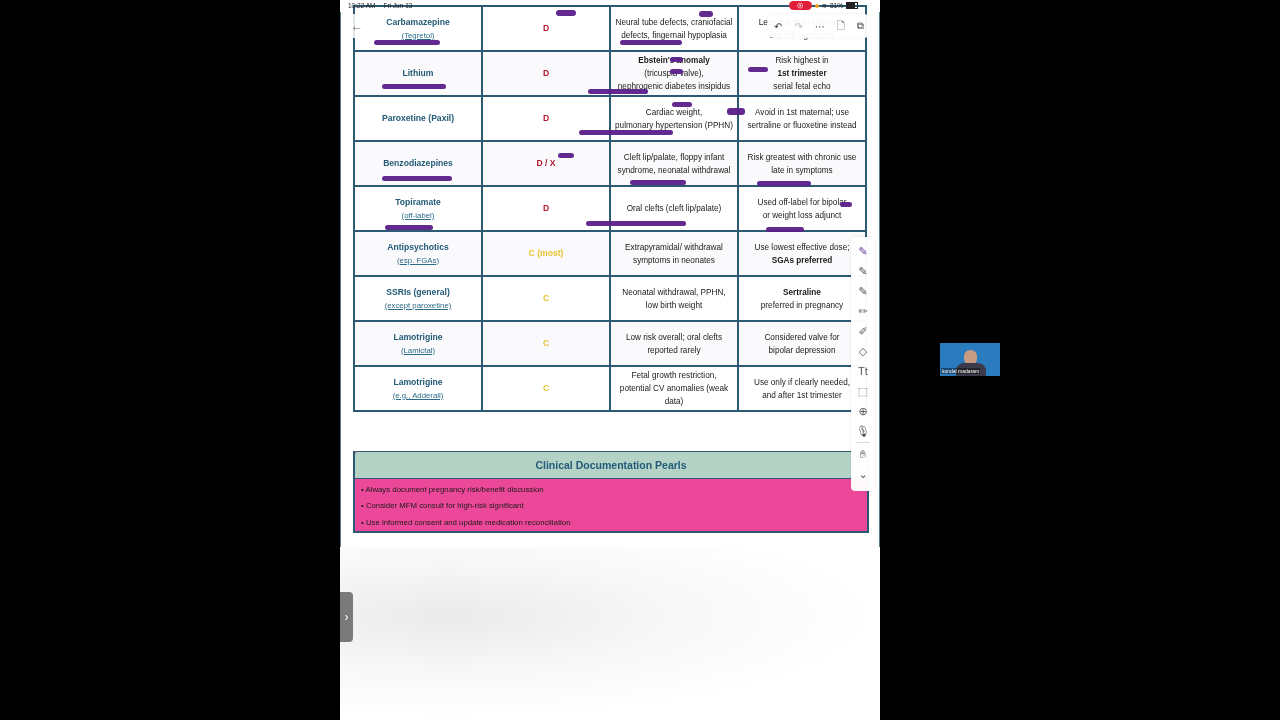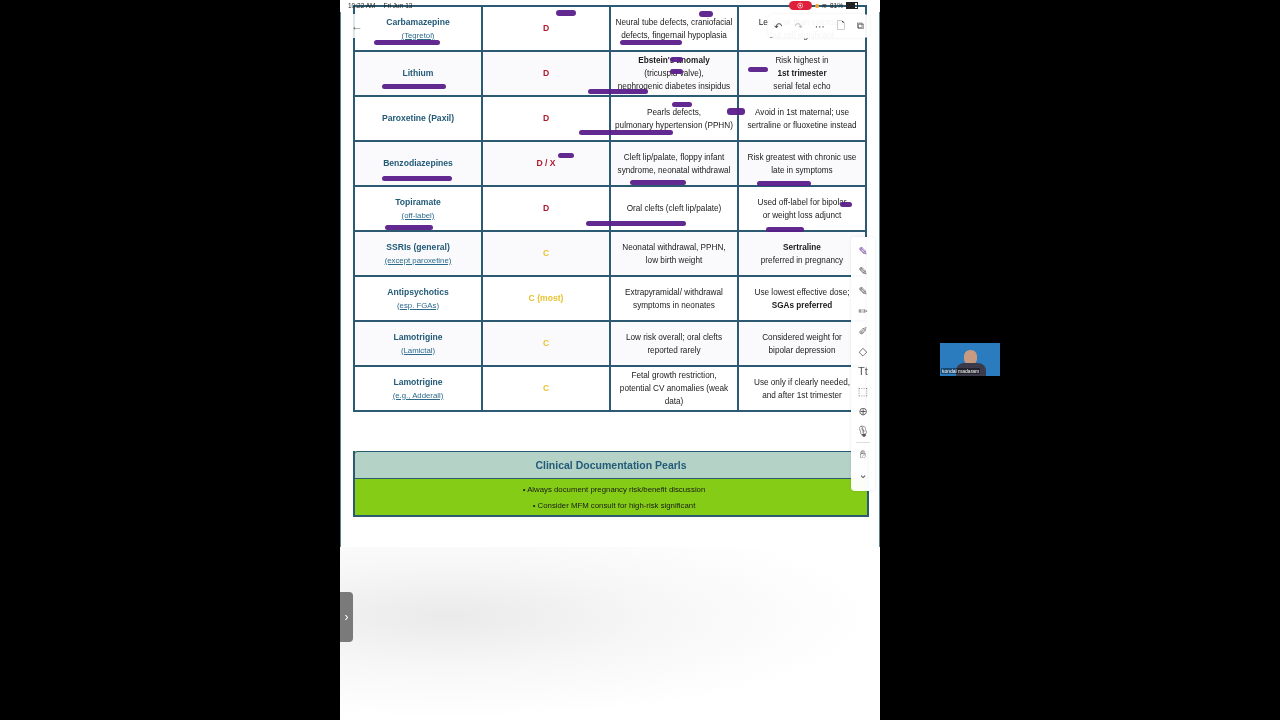--- a/index.html
+++ b/index.html
@@ -8,24 +8,24 @@
   .page { position:absolute; left:0; top:12px; width:538px; height:546px; border:1px solid #5a7d8c; border-top:none; background:#fff; }
   .below { position:absolute; left:0; top:547px; width:540px; height:173px; background:radial-gradient(ellipse at 20% 40%, #eaeaea 0%, #f7f7f7 35%, #ffffff 70%); }
   table.drugs { position:absolute; left:12px; top:-7px; border-collapse:collapse; width:514px; table-layout:fixed; }
   table.drugs td { border:2px solid #2c5a72; text-align:center; vertical-align:middle; height:43px; font-size:8.2px; line-height:13px; color:#1a1a1a; padding:0 4px; }
   table.drugs tr:nth-child(even) td { background:#fafafc; }
   .drug { color:#235b78; font-weight:bold; font-size:8.6px; }
   .drug-sub { color:#2b6a8a; font-size:7.8px; display:block;text-decoration:underline; }
   .cls-red { color:#b0182b; font-weight:bold; font-size:8.6px; }
   .cls-yel { color:#e9c230; font-weight:bold; font-size:8.6px; }
   .b { font-weight:bold; }
-  .pearls { position:absolute; left:12px; top:439px; width:512px; border:2px solid #2c5a72; border-top:none; background:#84cc16; }
+  .pearls { position:absolute; left:12px; top:439px; width:512px; border:2px solid #2c5a72; border-top:none; background:#ec4899; }
   .pearls-head { height:26px; background:#b4d3c6; border:1px solid #2c5a72; border-left:none; border-right:none; border-radius:3px 3px 0 0; text-align:center; line-height:26px; font-weight:bold; color:#235b78; font-size:10.5px; }
   .pearls ul { list-style:none; margin:0; padding:3px 0 0 6px; }
-  .pearls li { font-size:7.8px; line-height:16.3px; color:#1a1a1a;text-align:center; }
+  .pearls li { font-size:7.8px; line-height:16.3px; color:#1a1a1a; }
   .status { position:absolute; left:348px; top:2px; font-size:6.5px; color:#222; }
   .status .date { margin-left:8px; }
   .statusr { position:absolute; left:789px; top:1px; font-size:6.5px; color:#222; display:flex; align-items:center; gap:3px; }
   .rec { background:#e0203a; color:#fff; border-radius:6px; padding:0 8px; height:9px; line-height:9px; font-size:6.5px; }
   .dot { width:4px; height:4px; border-radius:2px; background:#f0a020; display:inline-block; }
   .batt { width:10px; height:5px; border:1px solid #222; display:inline-block; position:relative; }
   .batt::after { content:""; position:absolute; left:0; top:0; width:8px; height:5px; background:#222; }
   .back-btn { position:absolute; left:345px; top:14px; width:24px; height:24px; background:rgba(255,255,255,0.85); border-radius:4px; font-size:12px; color:#666; text-align:center; line-height:24px; }
   .topbar { position:absolute; left:768px; top:14px; width:102px; height:24px; background:rgba(255,255,255,0.95); border-radius:6px; display:flex; align-items:center; justify-content:space-around; font-size:10px; color:#444; box-shadow:0 0 3px rgba(0,0,0,0.08); }
   .topbar span.dim { color:#bbb; }
@@ -55,67 +55,68 @@
         </tr>
         <tr>
           <td><span class="drug">Lithium</span></td>
           <td><span class="cls-red">D</span></td>
           <td><span class="b">Ebstein's anomaly</span><br><span>(tricuspid valve),</span><br><span>nephrogenic diabetes insipidus</span></td>
           <td><span>Risk highest in</span><br><span class="b">1st trimester</span><br><span>serial fetal echo</span></td>
         </tr>
         <tr>
           <td><span class="drug">Paroxetine (Paxil)</span></td>
           <td><span class="cls-red">D</span></td>
-          <td><span>Pearls defects,</span><br><span>pulmonary hypertension (PPHN)</span></td>
+          <td><span>Cardiac weight,</span><br><span>pulmonary hypertension (PPHN)</span></td>
           <td><span>Avoid in 1st maternal; use</span><br><span>sertraline or fluoxetine instead</span></td>
         </tr>
         <tr>
           <td><span class="drug">Benzodiazepines</span></td>
           <td><span class="cls-red">D / X</span></td>
           <td><span>Cleft lip/palate, floppy infant</span><br><span>syndrome, neonatal withdrawal</span></td>
           <td><span>Risk greatest with chronic use</span><br><span>late in symptoms</span></td>
         </tr>
         <tr>
           <td><span class="drug">Topiramate</span><span class="drug-sub">(off-label)</span></td>
           <td><span class="cls-red">D</span></td>
           <td><span>Oral clefts (cleft lip/palate)</span></td>
           <td><span>Used off-label for bipolar</span><br><span>or weight loss adjunct</span></td>
         </tr>
         <tr>
+          <td><span class="drug">Antipsychotics</span><span class="drug-sub">(esp. FGAs)</span></td>
+          <td><span class="cls-yel">C (most)</span></td>
+          <td><span>Extrapyramidal/ withdrawal</span><br><span>symptoms in neonates</span></td>
+          <td><span>Use lowest effective dose;</span><br><span class="b">SGAs preferred</span></td>
+        </tr>
+        <tr>
           <td><span class="drug">SSRIs (general)</span><span class="drug-sub">(except paroxetine)</span></td>
           <td><span class="cls-yel">C</span></td>
           <td><span>Neonatal withdrawal, PPHN,</span><br><span>low birth weight</span></td>
           <td><span class="b">Sertraline</span><br><span>preferred in pregnancy</span></td>
         </tr>
         <tr>
-          <td><span class="drug">Antipsychotics</span><span class="drug-sub">(esp. FGAs)</span></td>
-          <td><span class="cls-yel">C (most)</span></td>
-          <td><span>Extrapyramidal/ withdrawal</span><br><span>symptoms in neonates</span></td>
-          <td><span>Use lowest effective dose;</span><br><span class="b">SGAs preferred</span></td>
-        </tr>
-        <tr>
           <td><span class="drug">Lamotrigine</span><span class="drug-sub">(Lamictal)</span></td>
           <td><span class="cls-yel">C</span></td>
           <td><span>Low risk overall; oral clefts</span><br><span>reported rarely</span></td>
-          <td><span>Considered weight for</span><br><span>bipolar depression</span></td>
+          <td><span>Considered valve for</span><br><span>bipolar depression</span></td>
         </tr>
         <tr>
           <td><span class="drug">Lamotrigine</span><span class="drug-sub">(e.g., Adderall)</span></td>
           <td><span class="cls-yel">C</span></td>
           <td><span>Fetal growth restriction,</span><br><span>potential CV anomalies (weak data)</span></td>
           <td><span>Use only if clearly needed,</span><br><span>and after 1st trimester</span></td>
         </tr>
       </tbody>
     </table>
 
     <div class="pearls">
       <div class="pearls-head">Clinical Documentation Pearls</div>
       <ul>
         <li>• Always document pregnancy risk/benefit discussion</li>
         <li>• Consider MFM consult for high-risk significant</li>
+        <li>• Use informed consent and update medication reconciliation</li>
       </ul>
     </div>
   </div>
   <div class="below"></div>
 </div>
 
 <div>
   <div class="ink" style="left:374px;top:40px;width:66px;"></div>
   <div class="ink" style="left:556px;top:10px;width:20px;height:6px;"></div>
   <div class="ink" style="left:699px;top:11px;width:14px;height:6px;"></div>

